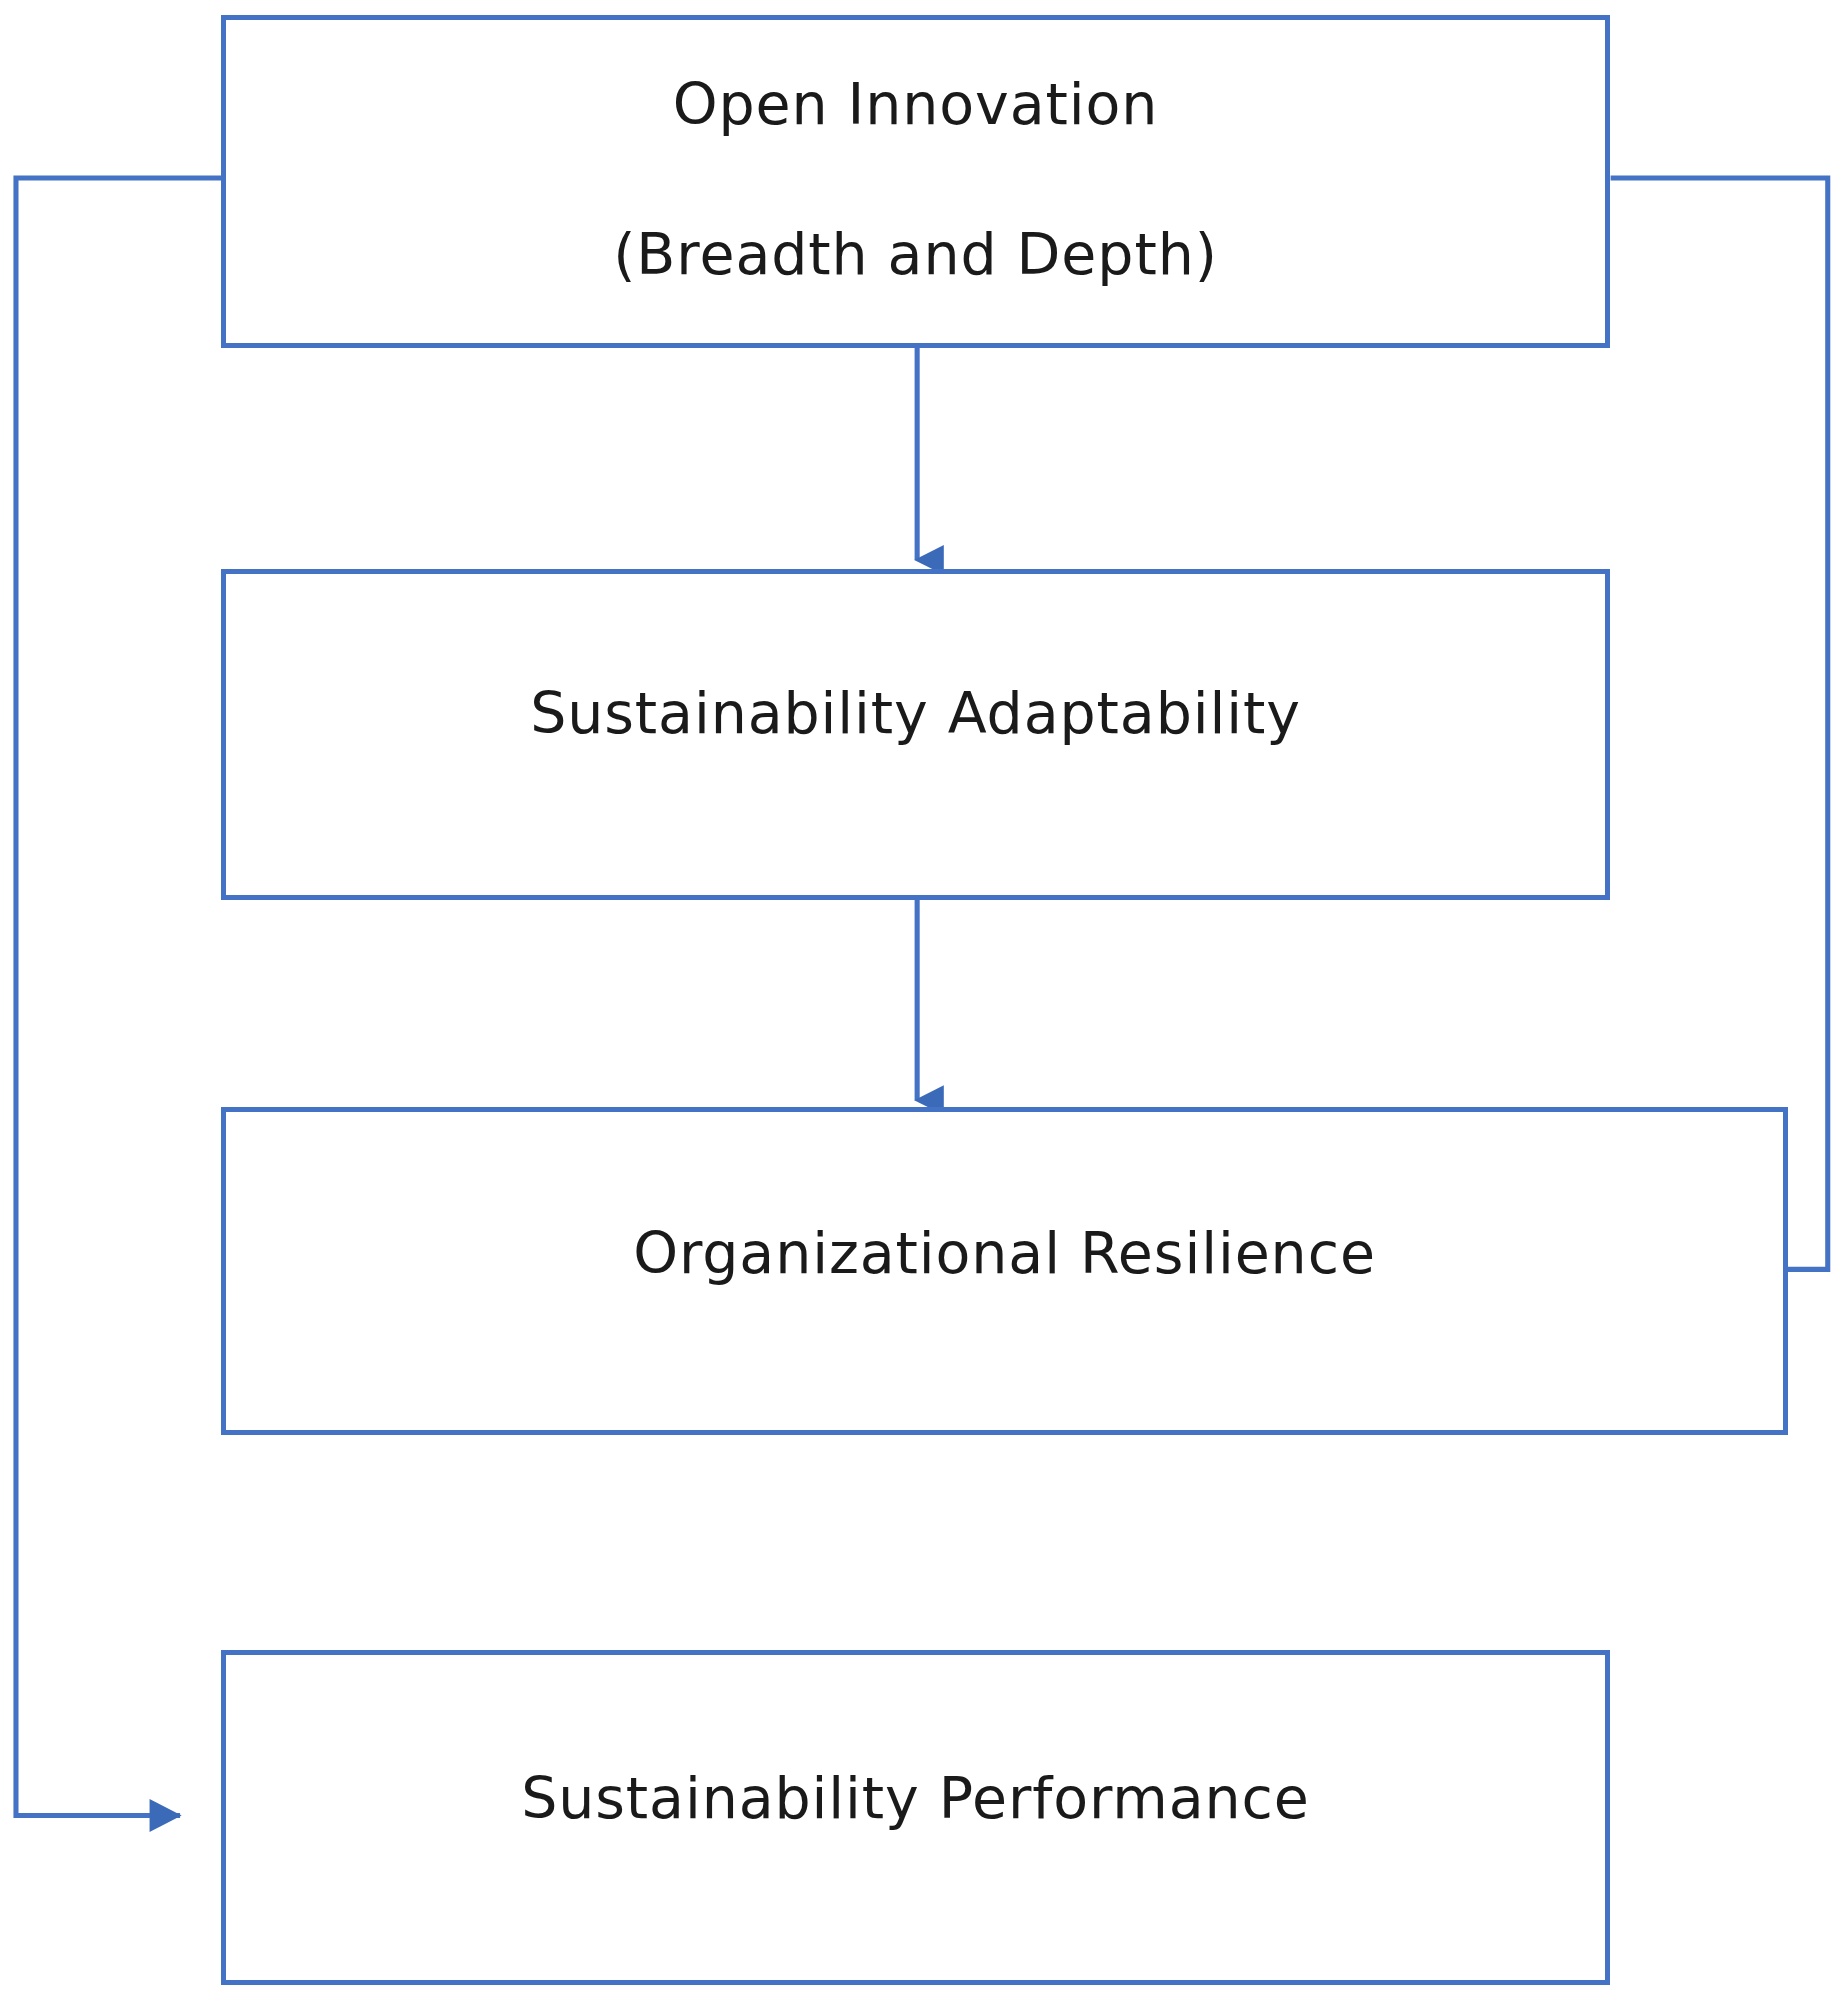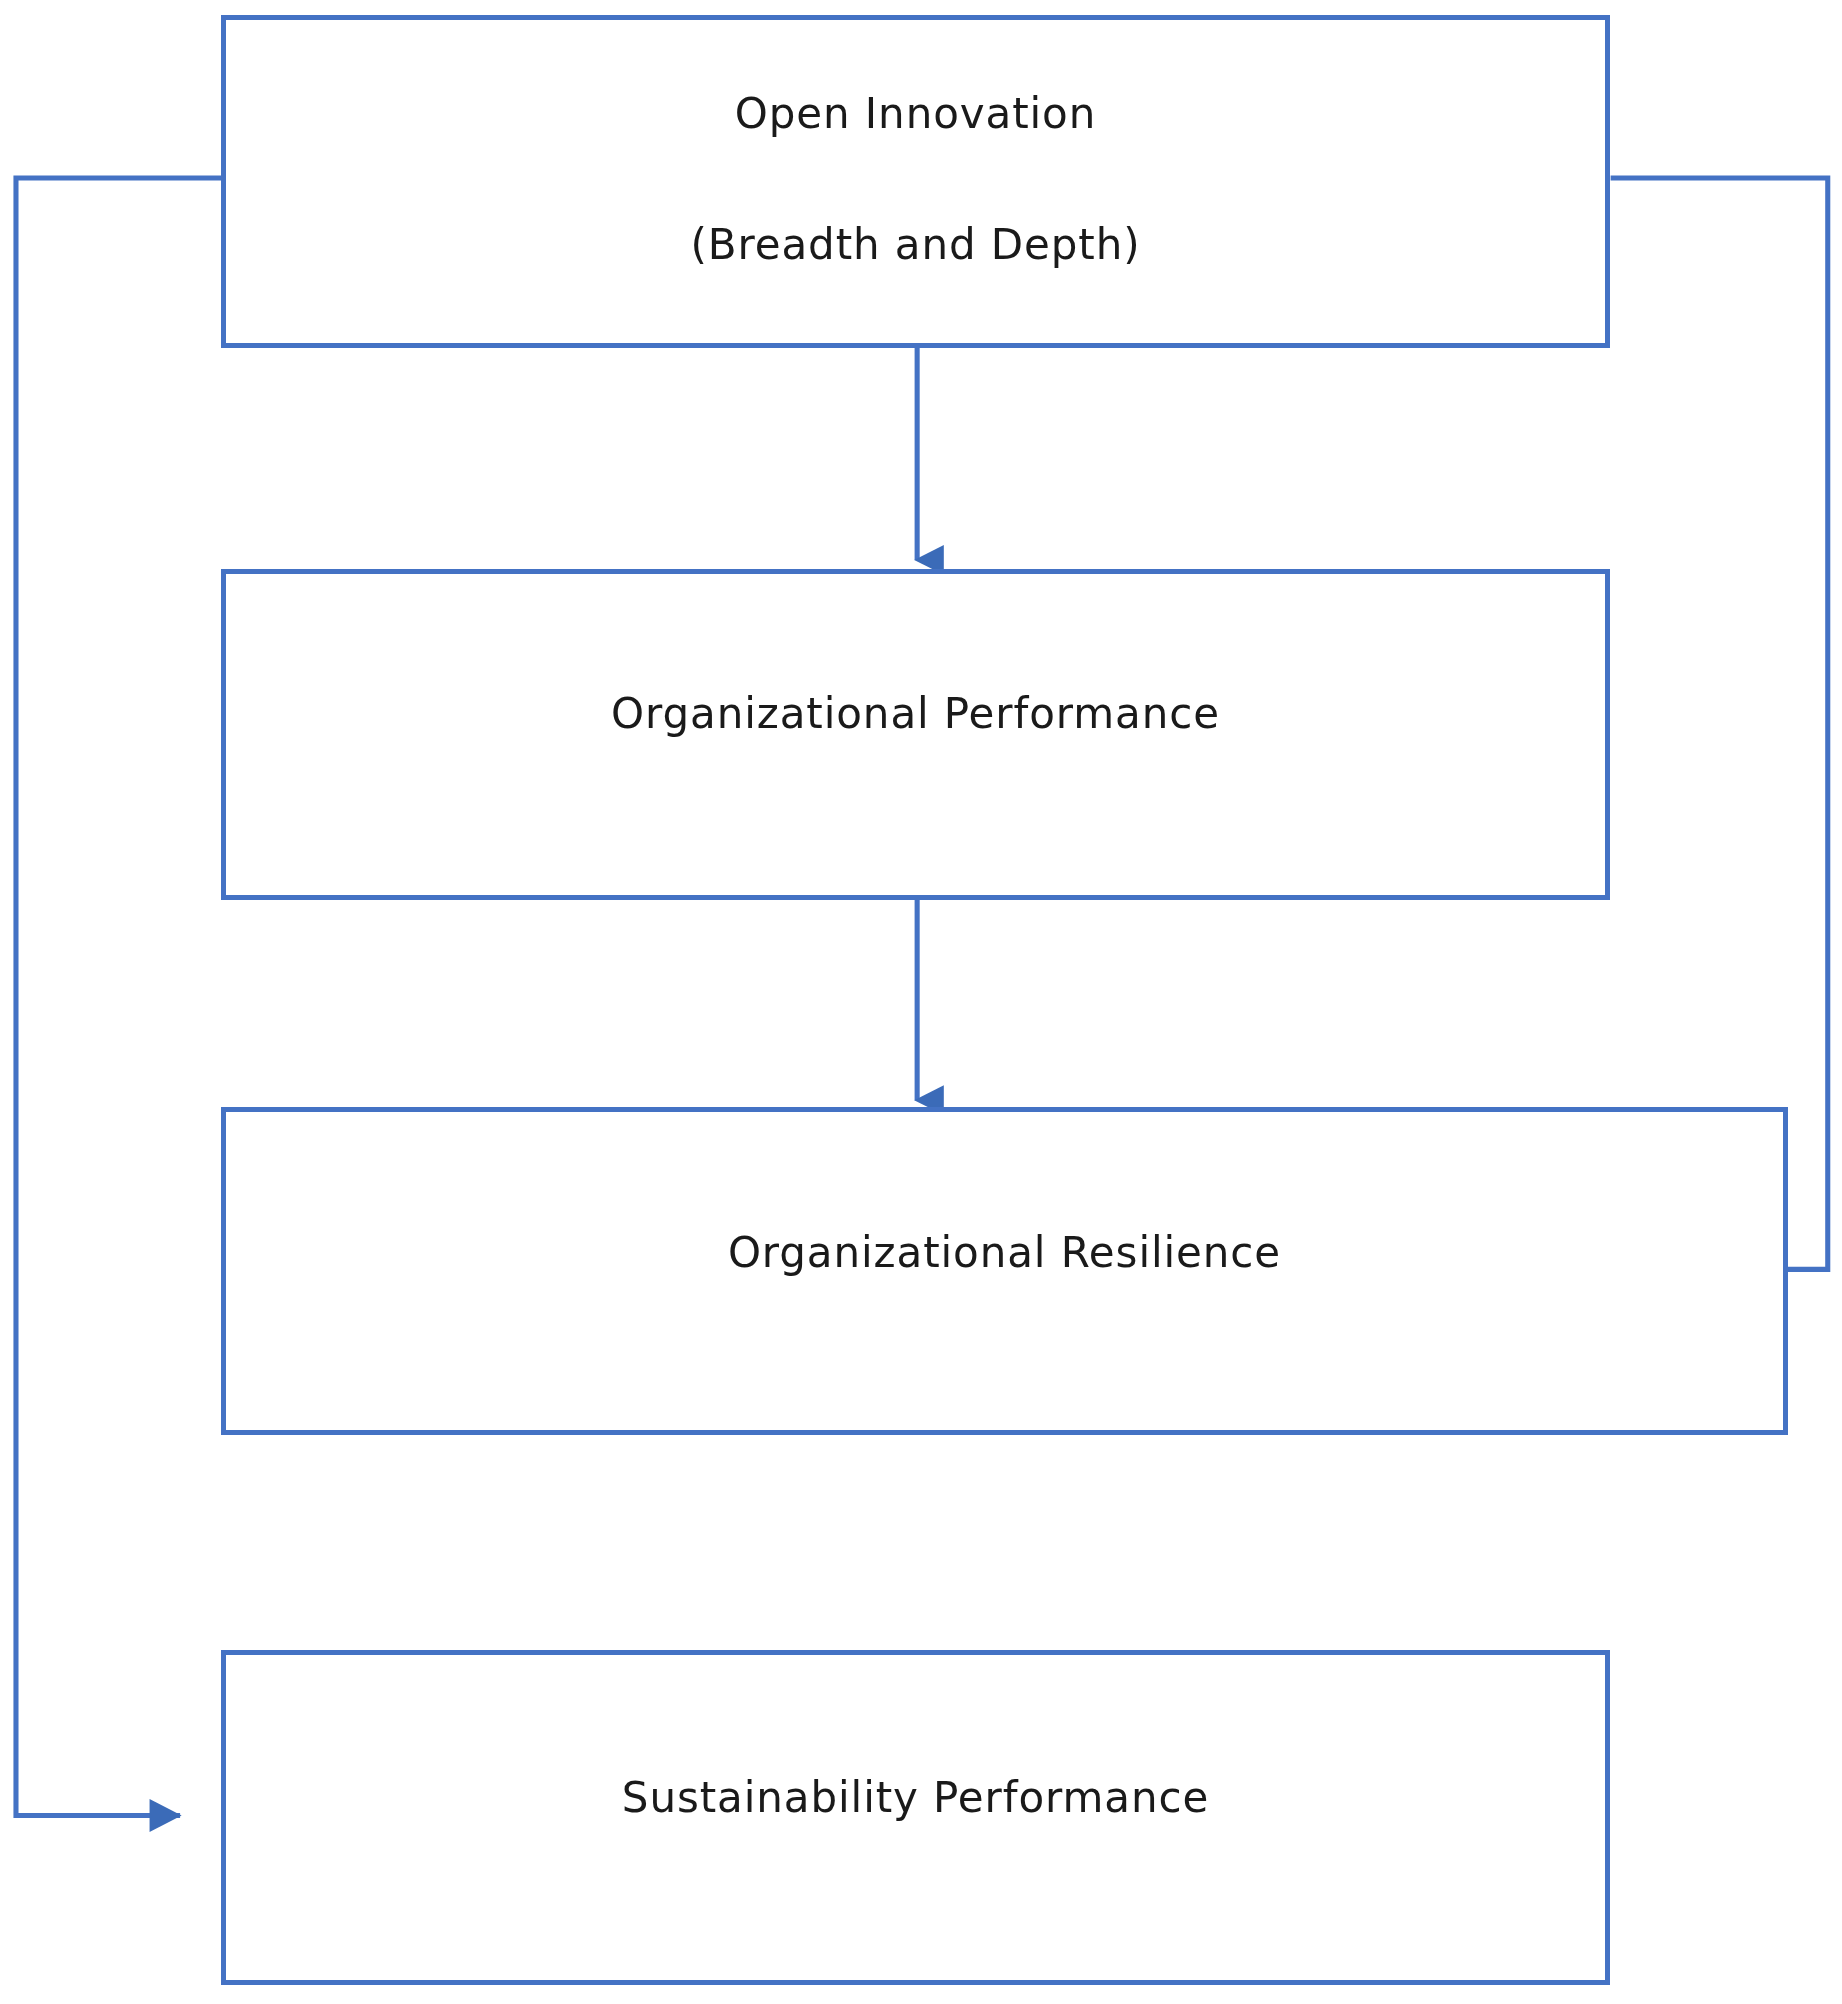--- a/index.html
+++ b/index.html
@@ -30,21 +30,21 @@
     position: absolute;
     box-sizing: border-box;
     border: 5.1px solid #4472C4;
     background: #ffffff;
     display: flex;
     flex-direction: column;
     align-items: center;
     justify-content: center;
     text-align: center;
     color: #1a1a1a;
-    font-size: 42px;
+    font-size: 57px;
     line-height: 1.25;
     letter-spacing: 0.9px;
     font-weight: 400;
   }
   .node .line-1 { display: block; }
   .node .line-2 { display: block; margin-top: 79px; }
 
   
   #node-open-innovation {
     left: 221px; top: 14.5px; width: 1389px; height: 333px;
@@ -89,21 +89,21 @@
 
   <div class="node" id="node-open-innovation">
     <div class="label-stack">
       <span class="line-1">Open Innovation</span>
       <span class="line-2">(Breadth and Depth)</span>
     </div>
   </div>
 
   <div class="node single-line" id="node-org-adaptability">
     <div class="label-stack">
-      <span class="line-1">Organizational Performance</span>
+      <span class="line-1">Sustainability Adaptability</span>
 
     </div>
   </div>
 
   <div class="node single-line" id="node-org-resilience">
     <div class="label-stack">
       <span class="line-1">Organizational Resilience</span>
 
     </div>
   </div>

